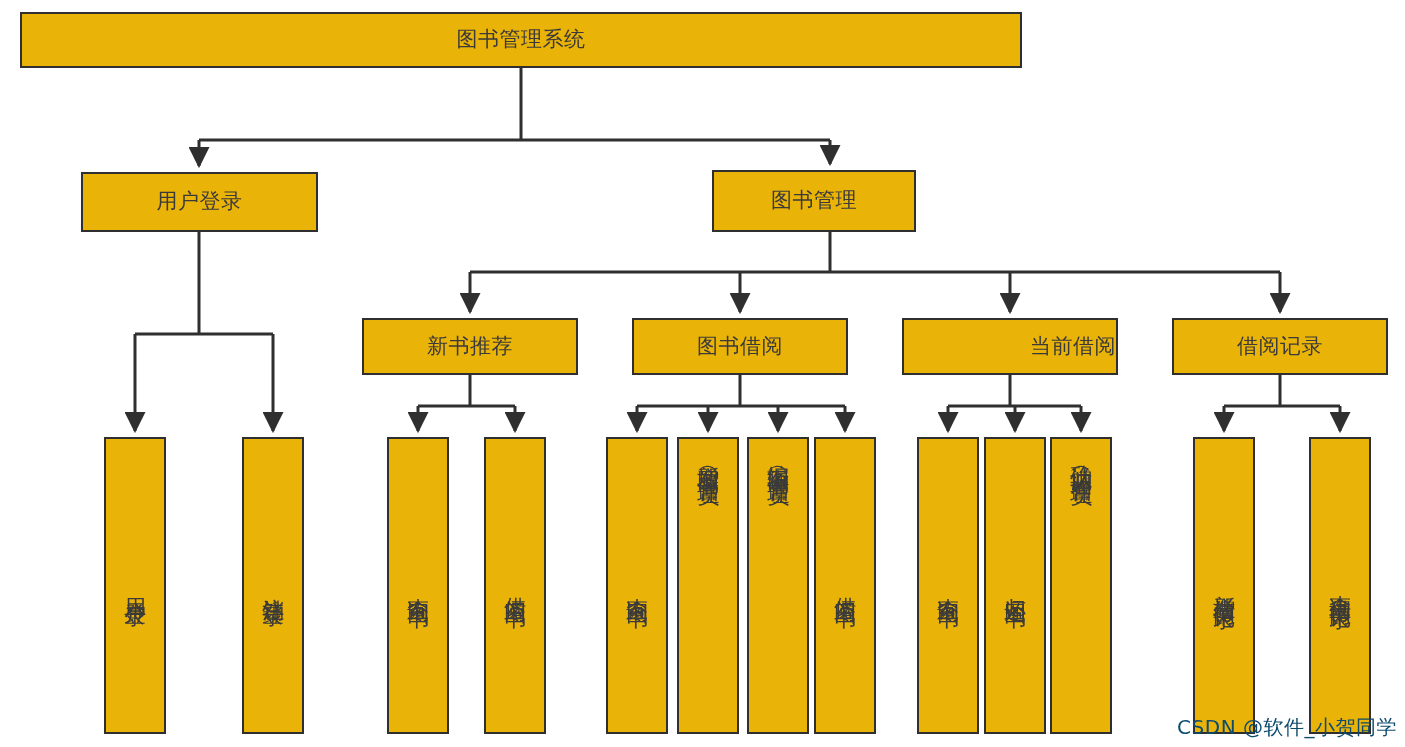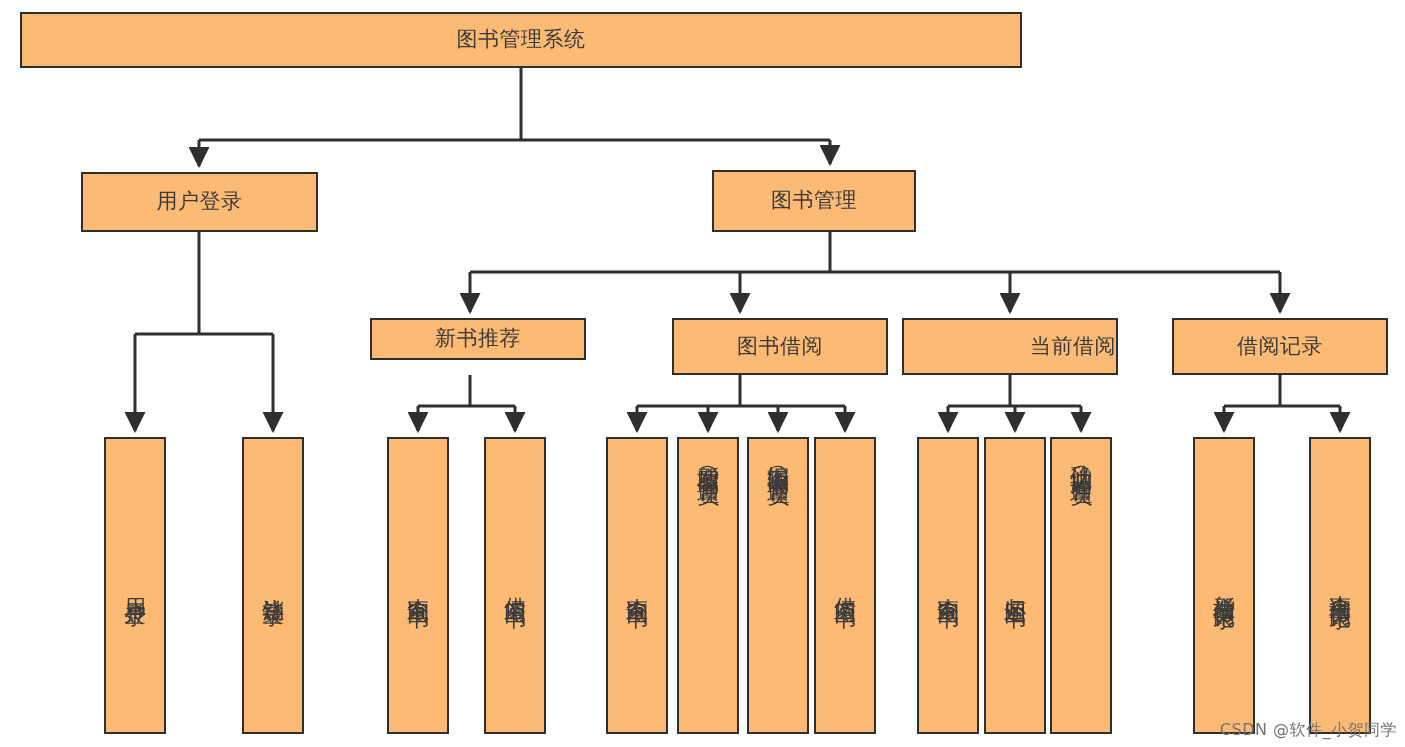--- a/index.html
+++ b/index.html
@@ -22,21 +22,21 @@
   svg#wires {
     position: absolute;
     left: 0; top: 0;
     width: 1405px;
     height: 747px;
     pointer-events: none;
   }
   .node {
     position: absolute;
     box-sizing: border-box;
-    background: #fdba74;
+    background: #eab308;
     border: 2px solid #2f2f2f;
     display: flex;
     align-items: center;
     justify-content: center;
     overflow: hidden;
   }
   .node-label {
     color: #3a3a3a;
     letter-spacing: 0.5px;
     white-space: nowrap;
@@ -58,22 +58,22 @@
     max-height: 100%;
   }
   .node.vertical.center-text {
     align-items: center;
     padding-top: 0;
   }
   #watermark {
     position: absolute;
     right: 8px;
     bottom: 6px;
-    font-size: 16px;
-    color: #737373;
+    font-size: 20px;
+    color: #0c4a6e;
     letter-spacing: 0.5px;
     white-space: nowrap;
   }
 </style>
 </head>
 <body>
 
 <div id="diagram-root">
 
   <svg id="wires" viewBox="0 0 1405 747">
@@ -130,24 +130,24 @@
     <span class="node-label">图书管理系统</span>
   </div>
 
   <div class="node horizontal" style="left:81px; top:172px; width:237px; height:60px;">
     <span class="node-label">用户登录</span>
   </div>
   <div class="node horizontal" style="left:712px; top:170px; width:204px; height:62px;">
     <span class="node-label">图书管理</span>
   </div>
 
-  <div class="node horizontal" style="left:362px; top:318px; width:216px; height:42px;margin-left:8px;">
+  <div class="node horizontal" style="left:362px; top:318px; width:216px; height:57px;">
     <span class="node-label">新书推荐</span>
   </div>
-  <div class="node horizontal" style="left:632px; top:318px; width:216px; height:57px;margin-left:40px;">
+  <div class="node horizontal" style="left:632px; top:318px; width:216px; height:57px;">
     <span class="node-label">图书借阅</span>
   </div>
   <div class="node horizontal" style="left:902px; top:318px; width:216px; height:57px;justify-content:flex-end;">
     <span class="node-label">当前借阅</span>
   </div>
   <div class="node horizontal" style="left:1172px; top:318px; width:216px; height:57px;">
     <span class="node-label">借阅记录</span>
   </div>
 
   <div class="node vertical center-text" style="left:104px; top:437px; width:62px; height:297px;">

